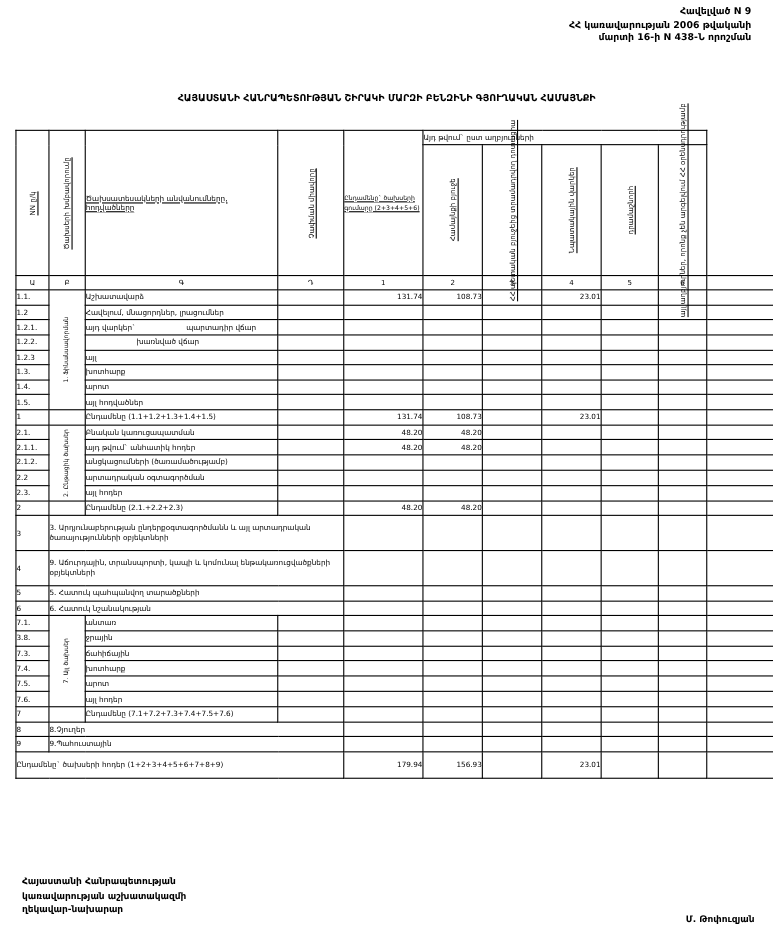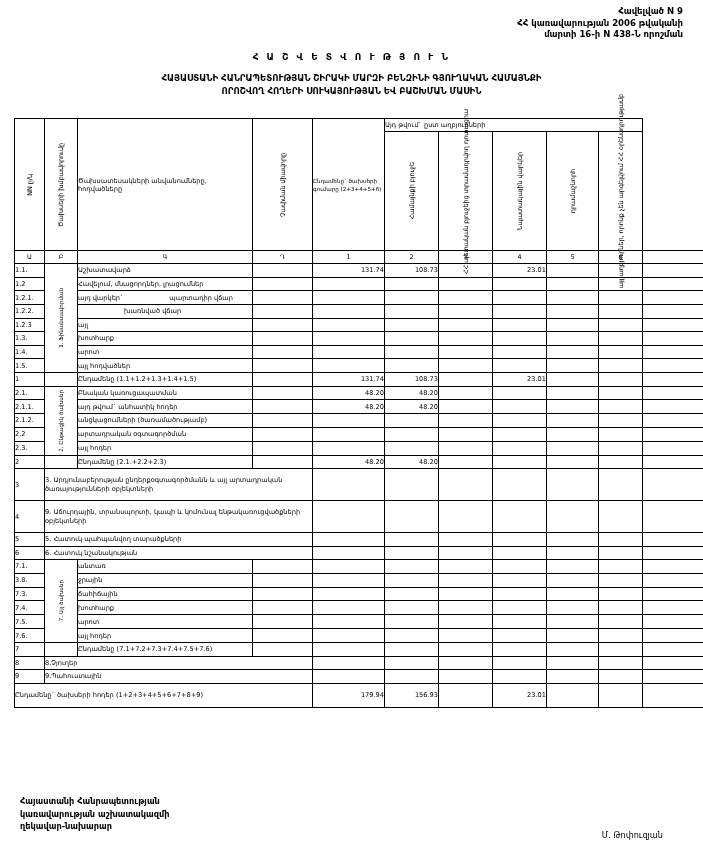--- a/index.html
+++ b/index.html
@@ -15,21 +15,21 @@
 
   .hdr {
     position:absolute; right:20px; top:6px;
     text-align:right; font-size:8.5px; font-weight:bold; line-height:11.5px;
   }
   .title1 {
     position:absolute; left:0; right:0; top:52px;
     text-align:center; font-size:9px; font-weight:bold; letter-spacing:2.5px;
   }
   .title2 {
-    position:absolute; left:30px; right:30px; top:72px;
+    position:absolute; left:30px; right:30px; top:84px;
     text-align:center; font-size:8.6px; font-weight:bold; line-height:12.5px;
   }
 
   table.main {
     position:absolute; left:14px; top:118px;
     width:675px;
     border-collapse:collapse;
     font-size:6.6px;
     table-layout:fixed;
   }
@@ -52,61 +52,59 @@
   .c-d6   { width:90px; }
 
   .vtext {
     writing-mode:vertical-rl;
     transform:rotate(180deg);
     white-space:nowrap;
     text-align:center;
   }
   .vwrap { display:flex; align-items:center; justify-content:center; }
 
-  .head-cell { text-align:center; height:118px; }
+  .head-cell { text-align:center; height:118px;text-decoration:underline; }
   .head-cell .vtext { font-size:6.4px; line-height:8px; }
   .head-small { font-size:5.6px; line-height:7px; }
 
   .subhead td { text-align:center; height:12px; font-size:6.4px; }
 
   .grpspan { text-align:center; }
   .lbl { padding-left:3px; }
   .r { text-align:right; padding-right:4px; }
   .ctr { text-align:left; }
   .bold { font-weight:bold; }
   .row-h { height:13.5px; }
   .row-h2 { height:24px; }
   .row-h3 { height:32px; }
   .lbl2 { padding:2px 3px; line-height:8.5px; }
 
   .footer {
     position:absolute; left:20px; top:795px;
     font-size:8.2px; font-weight:bold; line-height:12.5px;
   }
   .signature {
-    position:absolute; right:40px; top:830px;
-    font-size:8.2px; font-weight:normal;
+    position:absolute; right:17px; top:830px;
+    font-size:8.2px; font-weight:bold;
   }
   .indent { padding-left:46px; }
 </style>
 </head>
 <body>
 
 <div class="page">
 
   <div class="hdr">
     <div>Հավելված N 9</div>
     <div>ՀՀ կառավարության 2006 թվականի</div>
     <div>մարտի 16-ի N 438-Ն որոշման</div>
   </div>
 
-  <div class="title1">Հ Ա Շ Վ Ե Տ Վ Ո Ւ Թ Յ Ո Ւ Ն</div>
   <div class="title2">
     <div>ՀԱՅԱՍՏԱՆԻ ՀԱՆՐԱՊԵՏՈՒԹՅԱՆ ՇԻՐԱԿԻ ՄԱՐԶԻ ԲԵՆԶԻՆԻ ԳՅՈՒՂԱԿԱՆ ՀԱՄԱՅՆՔԻ</div>
-    <div>ՈՐՈՇՎՈՂ ՀՈՂԵՐԻ ՍՈՒԿԱՅՈՒԹՅԱՆ ԵՎ ԲԱՇԽՄԱՆ ՄԱՍԻՆ</div>
   </div>
 
   <table class="main">
     <colgroup>
       <col class="c-num">
         <col class="c-grp">
         <col class="c-name">
         <col class="c-unit">
       <col class="c-tot">
         <col class="c-d1">

